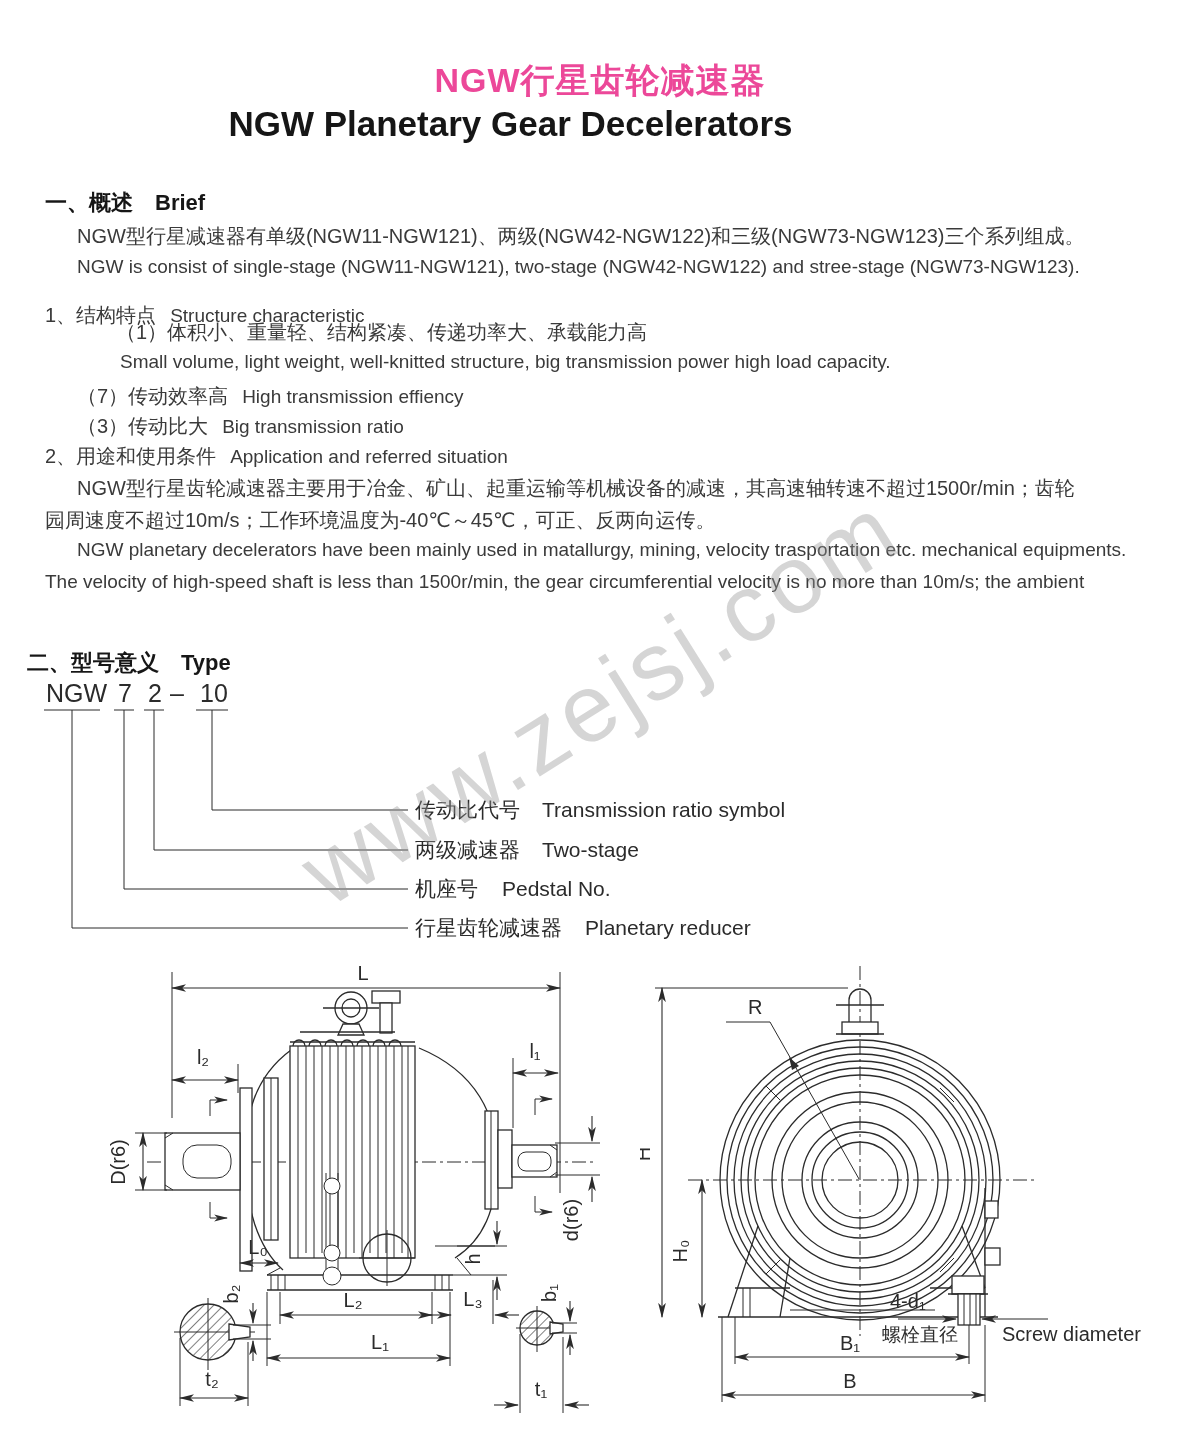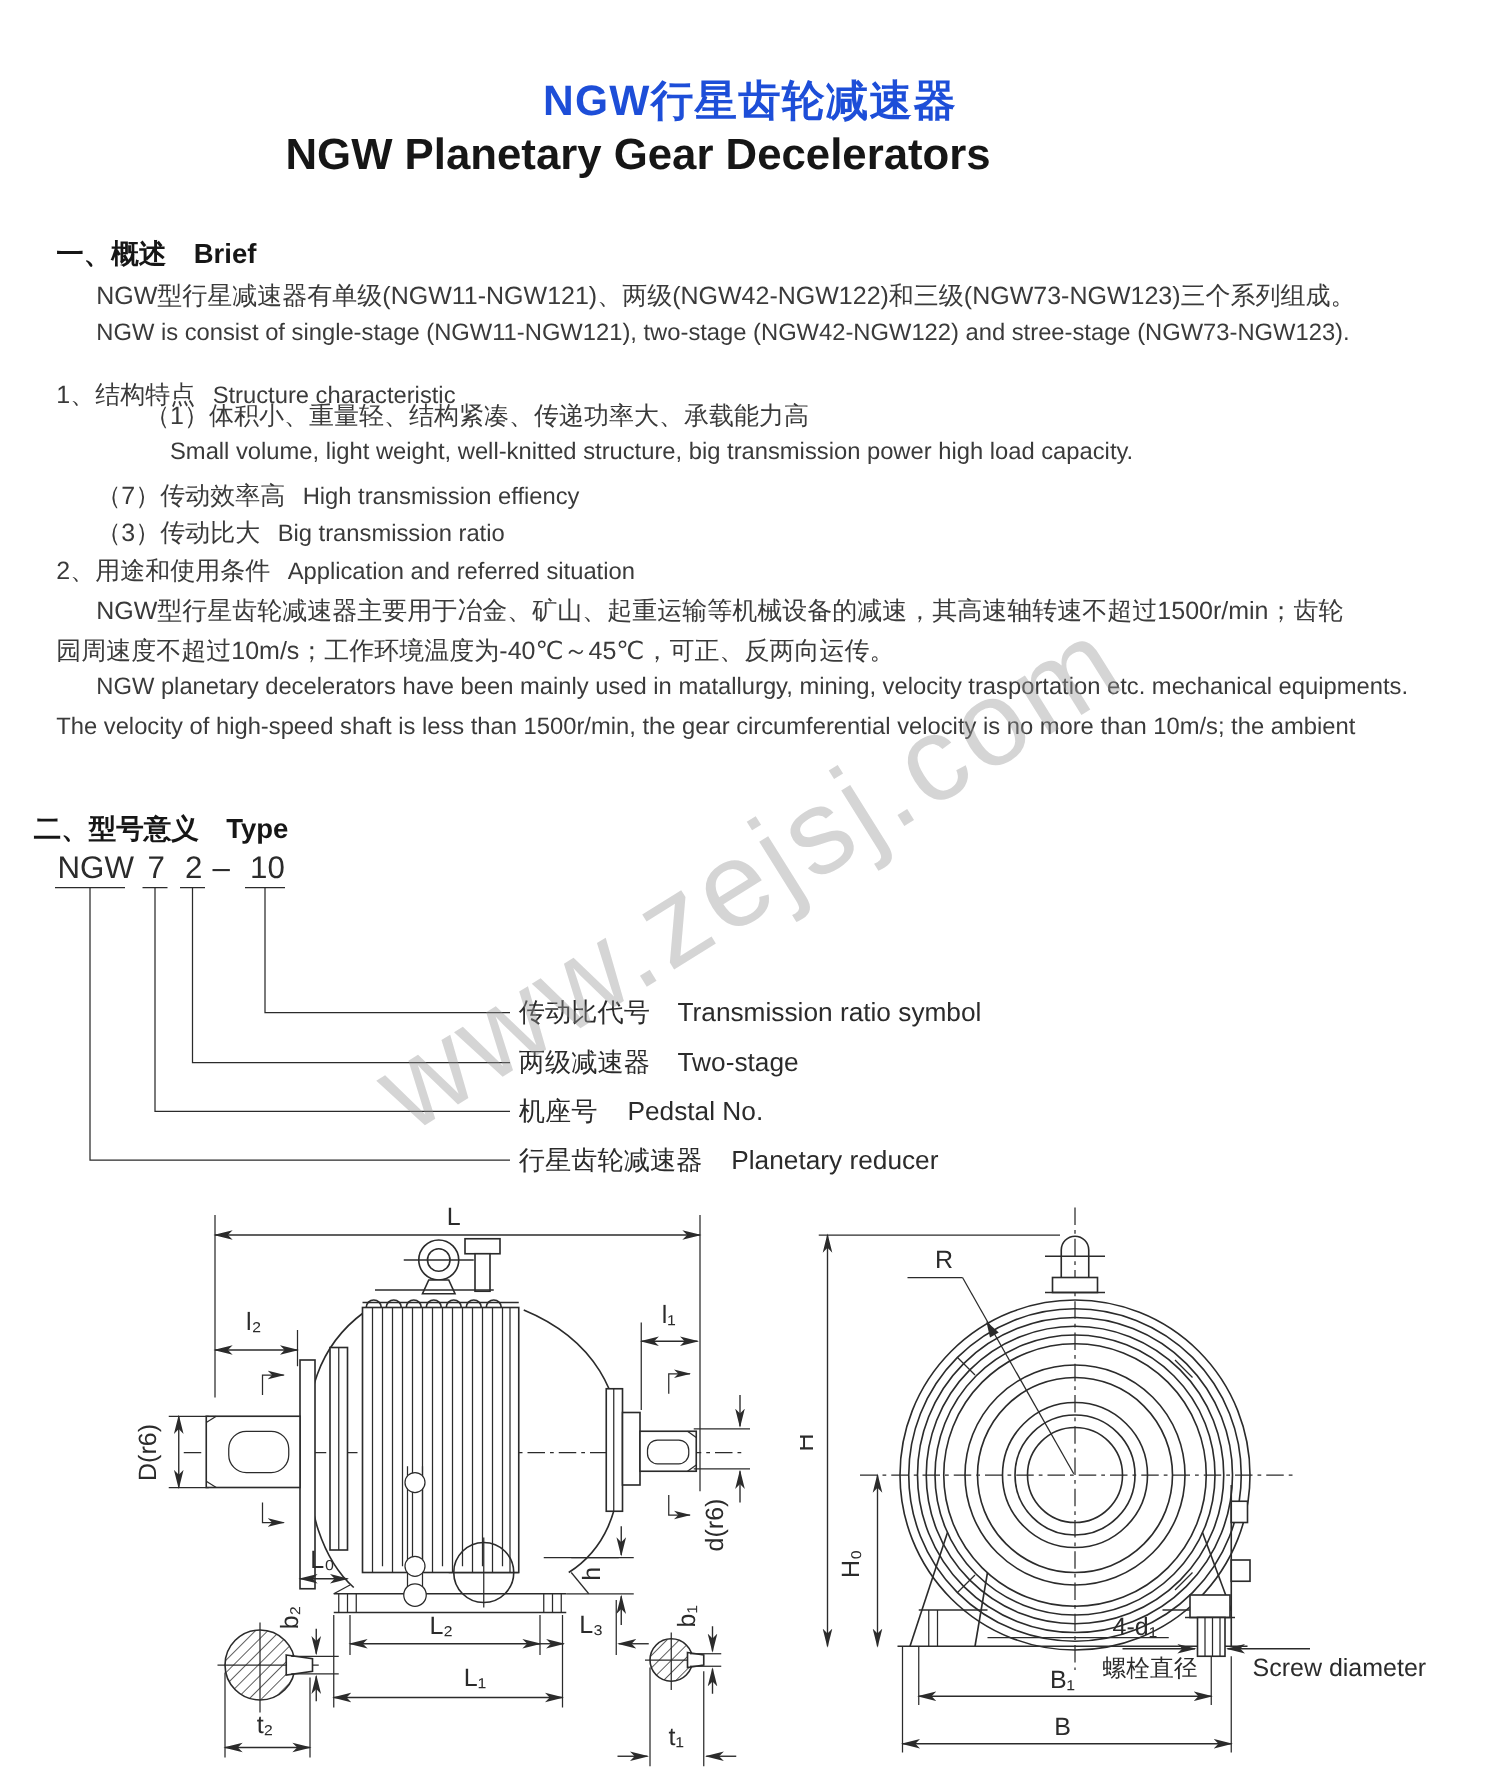--- a/index.html
+++ b/index.html
@@ -1,21 +1,21 @@
 <!DOCTYPE html>
 <html><head>
 <meta charset="utf-8">
 <style>
   html,body{margin:0;padding:0;background:#ffffff;}
   .page{
     position:relative;width:1200px;height:1431px;background:#ffffff;
     font-family:"Liberation Sans","DejaVu Sans",sans-serif;color:#2e2e2e;overflow:hidden;
   }
   .abs{position:absolute;white-space:nowrap;}
-  .title-cn{left:0;top:58px;width:1200px;text-align:center;font-size:34px;font-weight:bold;color:#1d4ed8;letter-spacing:1px;}
+  .title-cn{left:0;top:58px;width:1200px;text-align:center;font-size:34px;font-weight:bold;color:#ec4899;letter-spacing:1px;}
   .title-en{left:0;top:104px;width:1021px;text-align:center;font-size:35px;font-weight:bold;color:#161616;}
   .h1{font-size:22px;font-weight:bold;color:#161616;}
   .body-cn{font-size:20px;color:#3a3a3a;}
   .body-en{font-size:19px;color:#3a3a3a;}
   .gap{display:inline-block;width:22px;}
   .gap-sm{display:inline-block;width:14px;}
   .watermark{
     left:600px;top:700px;font-size:96px;color:rgba(150,150,150,0.40);
     transform:translate(-50%,-50%) rotate(-32deg);letter-spacing:4px;pointer-events:none;z-index:5;
   }
@@ -39,21 +39,21 @@
   <div class="abs h1" style="left:45px;top:188px;">
     <span>一、概述</span><span class="gap"></span><span>Brief</span>
   </div>
   <div class="abs body-cn" style="left:77px;top:223px;">NGW型行星减速器有单级(NGW11-NGW121)、两级(NGW42-NGW122)和三级(NGW73-NGW123)三个系列组成。</div>
   <div class="abs body-en" style="left:77px;top:256px;text-align:right;">NGW is consist of single-stage (NGW11-NGW121), two-stage (NGW42-NGW122) and stree-stage (NGW73-NGW123).</div>
 
   <div class="abs body-cn" style="left:45px;top:302px;">
     <span>1、结构特点</span><span class="gap-sm"></span><span class="body-en">Structure characteristic</span>
   </div>
   <div class="abs body-cn" style="left:77px;top:319px;margin-left:39px;">（1）体积小、重量轻、结构紧凑、传递功率大、承载能力高</div>
-  <div class="abs body-en" style="left:120px;top:351px;margin-left:16px;">Small volume, light weight, well-knitted structure, big transmission power high load capacity.</div>
+  <div class="abs body-en" style="left:120px;top:351px;">Small volume, light weight, well-knitted structure, big transmission power high load capacity.</div>
   <div class="abs body-cn" style="left:77px;top:383px;">
     <span>（7）传动效率高</span><span class="gap-sm"></span><span class="body-en">High transmission effiency</span>
   </div>
   <div class="abs body-cn" style="left:77px;top:413px;">
     <span>（3）传动比大</span><span class="gap-sm"></span><span class="body-en">Big transmission ratio</span>
   </div>
 
   <div class="abs body-cn" style="left:45px;top:443px;">
     <span>2、用途和使用条件</span><span class="gap-sm"></span><span class="body-en">Application and referred situation</span>
   </div>

